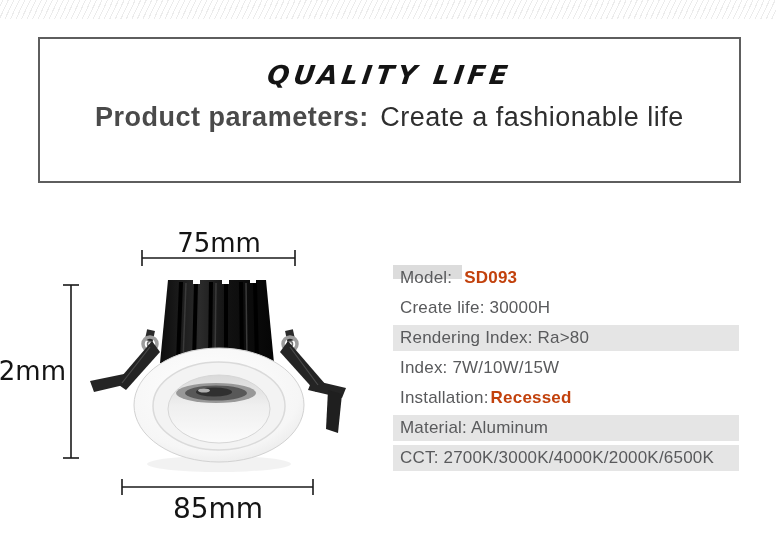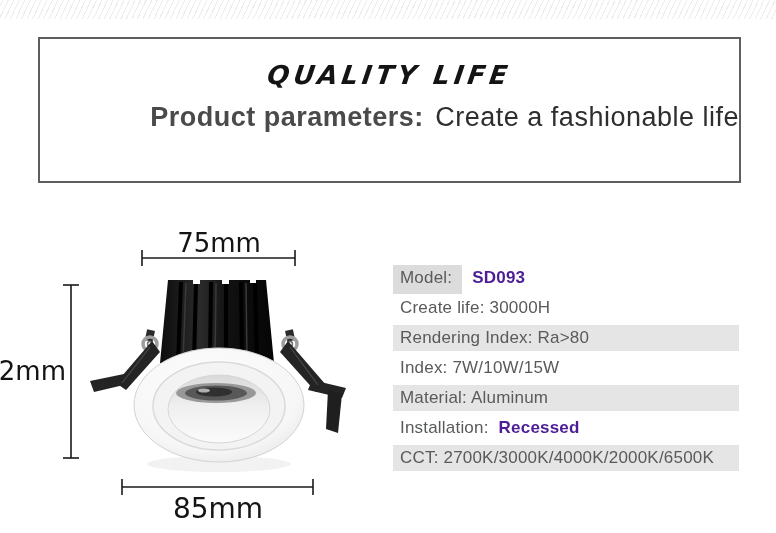--- a/index.html
+++ b/index.html
@@ -15,37 +15,37 @@
   
   .header-box{
     position:absolute;left:38px;top:37px;width:703px;height:146px;
     border:2px solid #5e5e5e;background:#ffffff;box-sizing:border-box;text-align:center;
   }
   .brand{
     margin-top:21px;font-family:"DejaVu Sans", sans-serif;
     font-size:26px;font-style:italic;font-weight:700;letter-spacing:4px;
     color:#141414;transform:skewX(-8deg);
   }
-  .title-line{margin-top:12px;font-size:27px;white-space:nowrap;text-align:right;}
+  .title-line{margin-top:12px;font-size:27px;white-space:nowrap;}
   .title-bold{font-weight:700;color:#4a4a4a;letter-spacing:.5px;}
   .title-light{font-weight:400;color:#2e2e2e;letter-spacing:.5px;margin-left:4px;}
   
   .figure{position:absolute;left:0;top:213px;width:390px;height:315px;}
   .dim-text{font-family:"DejaVu Sans", sans-serif;fill:#141414;}
   
   .specs{position:absolute;left:393px;top:265px;width:346px;}
   .row{
     height:26px;line-height:26px;margin-bottom:4px;font-size:17px;
     color:#595a5c;letter-spacing:.2px;padding-left:7px;box-sizing:border-box;
     white-space:nowrap;
   }
   .row.bar{background:#e5e5e5;}
   .row.chip-row{padding-left:0;}
-  .chip{display:inline-block;background:#dcdcdc;height:29px;padding:0 10px 0 7px;}
-  .value{color:#4c1d95;font-weight:700;margin-left:10px;letter-spacing:.2px;}
+  .chip{display:inline-block;background:#dcdcdc;height:14px;padding:0 10px 0 7px;}
+  .value{color:#c2410c;font-weight:700;margin-left:2px;letter-spacing:.2px;}
 </style>
 </head>
 <body>
 
 <div class="page">
 
   <div class="hatch"></div>
 
   <div class="header-box">
     <div class="brand">QUALITY LIFE</div>
@@ -163,24 +163,24 @@
     </div>
     <div class="row">
       <span>Create life: 30000H</span>
     </div>
     <div class="row bar">
       <span>Rendering Index: Ra&gt;80</span>
     </div>
     <div class="row">
       <span>Index: 7W/10W/15W</span>
     </div>
+    <div class="row">
+      <span>Installation:</span><span class="value">Recessed</span>
+    </div>
     <div class="row bar">
       <span>Material: Aluminum</span>
-    </div>
-    <div class="row">
-      <span>Installation:</span><span class="value">Recessed</span>
     </div>
     <div class="row bar">
       <span>CCT: 2700K/3000K/4000K/2000K/6500K</span>
     </div>
   </div>
 
 </div>
 
 </body></html>

